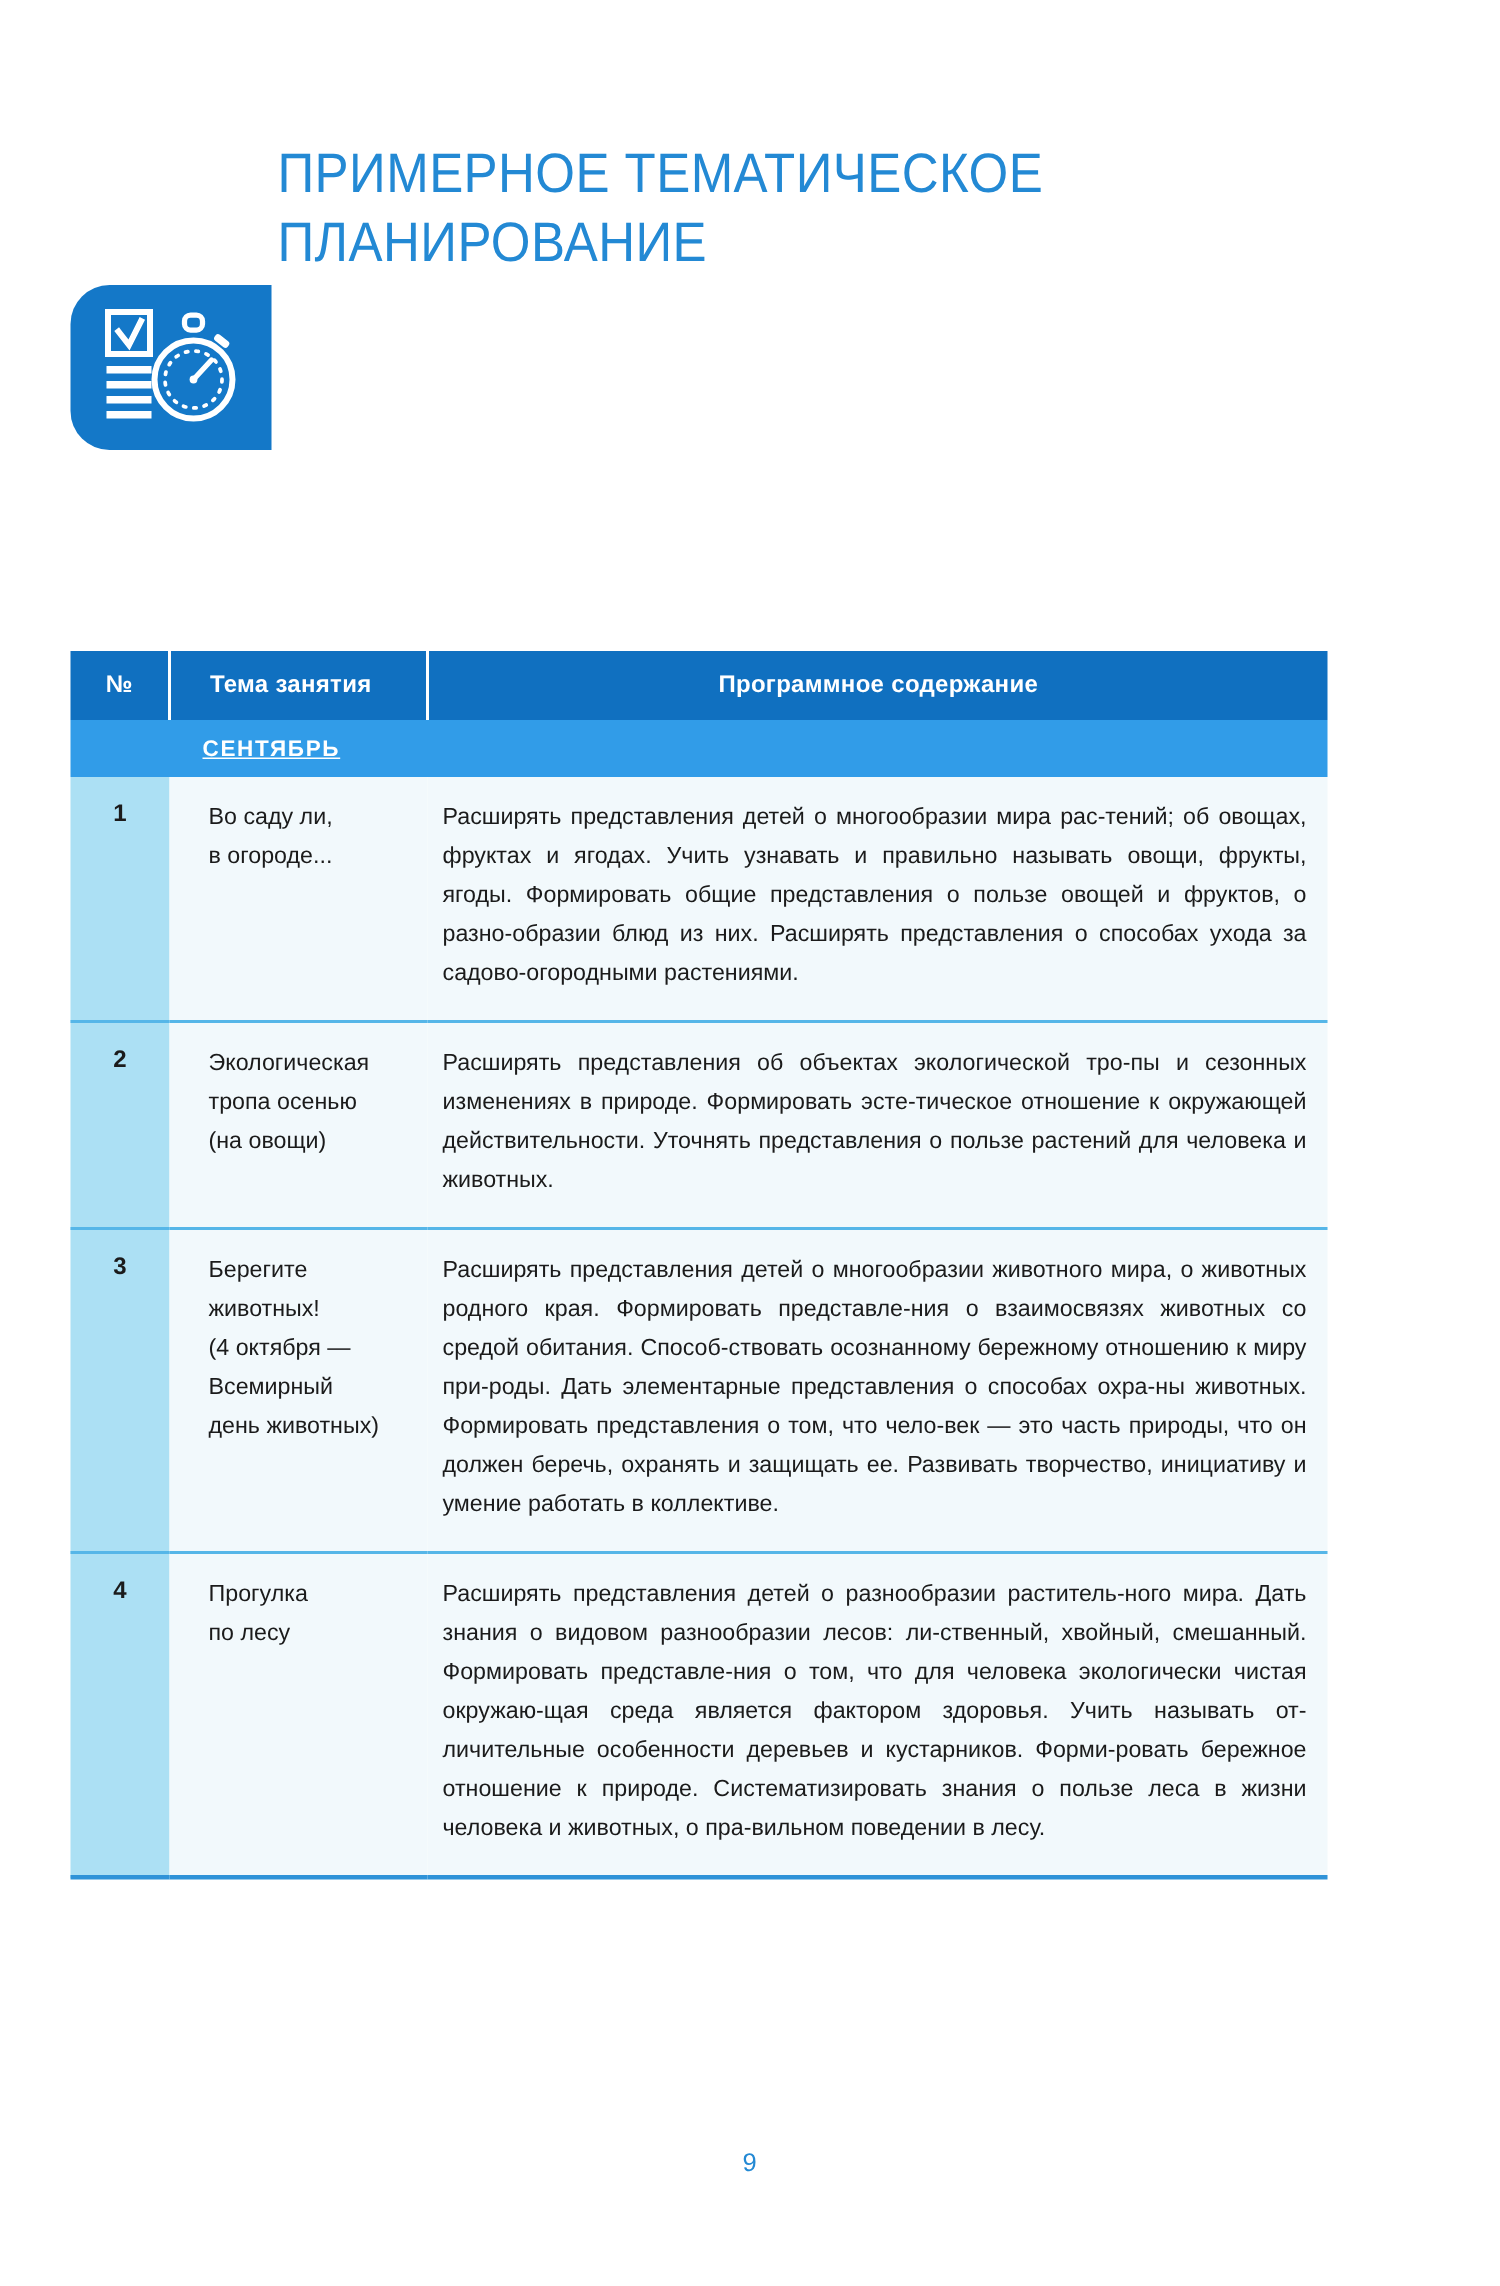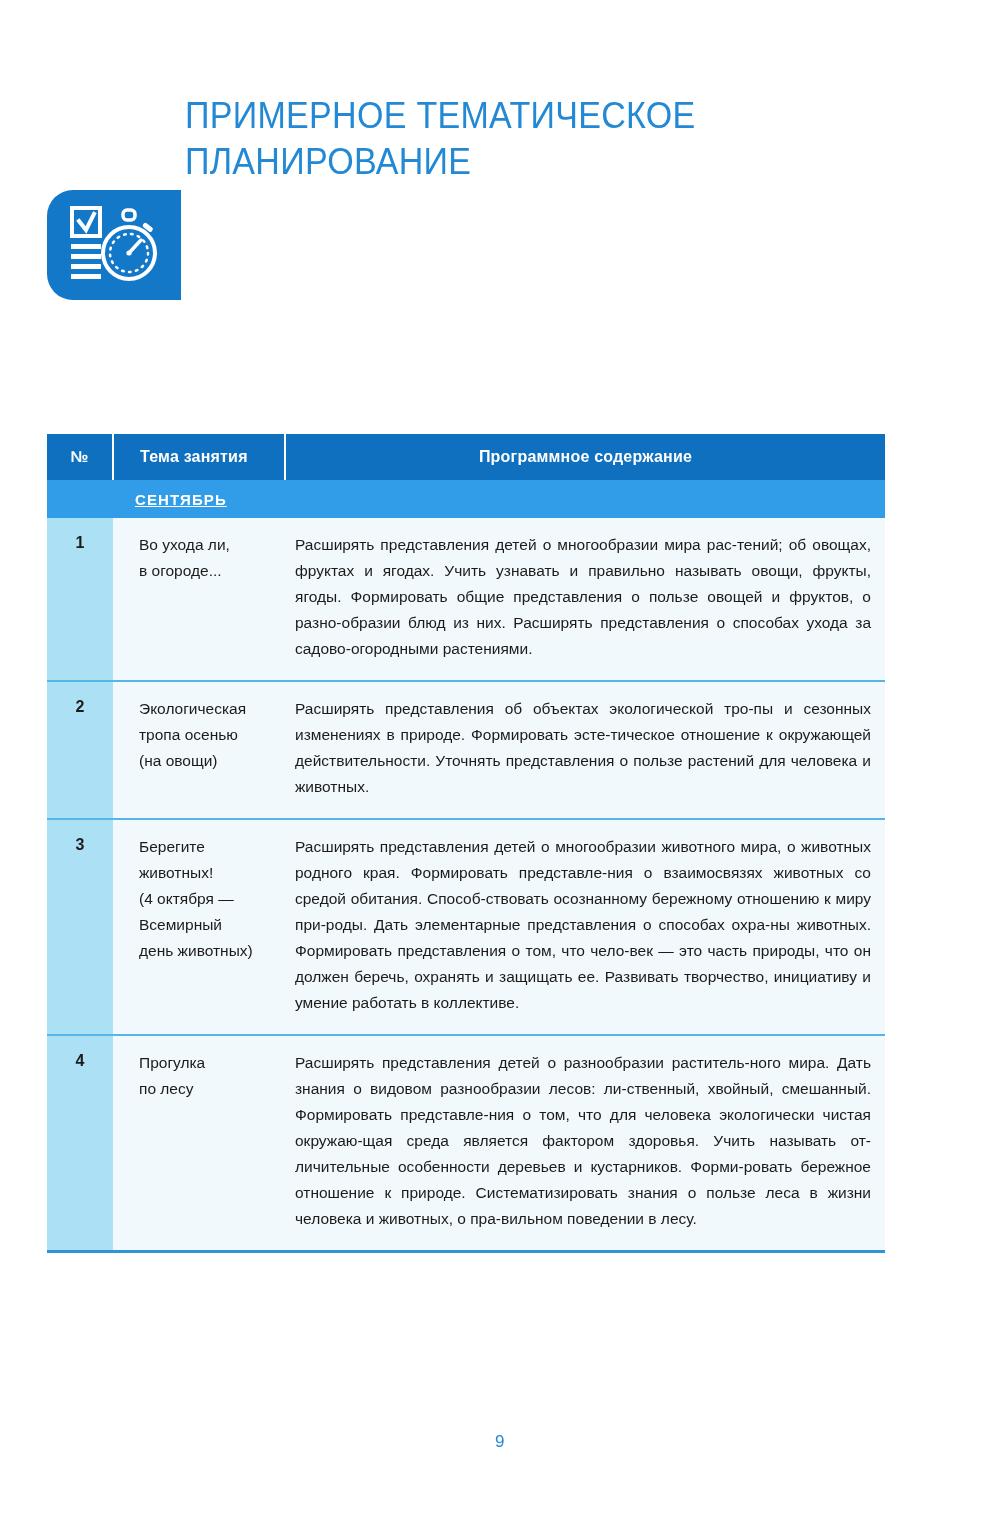--- a/index.html
+++ b/index.html
@@ -194,21 +194,21 @@
   </thead>
   <tbody>
 
     <tr class="month-row">
       <td colspan="3">СЕНТЯБРЬ</td>
     </tr>
 
     <tr class="data-row">
       <td class="cell-num">1</td>
       <td class="cell-theme">
-        <span class="theme-line">Во ухода ли,</span>
+        <span class="theme-line">Во саду ли,</span>
         <span class="theme-line">в огороде...</span>
       </td>
       <td class="cell-body">Расширять представления детей о многообразии мира рас-тений; об овощах, фруктах и ягодах. Учить узнавать и правильно называть овощи, фрукты, ягоды. Формировать общие представления о пользе овощей и фруктов, о разно-образии блюд из них. Расширять представления о способах ухода за садово-огородными растениями.</td>
     </tr>
 
     <tr class="data-row">
       <td class="cell-num">2</td>
       <td class="cell-theme">
         <span class="theme-line">Экологическая</span>
         <span class="theme-line">тропа осенью</span>

